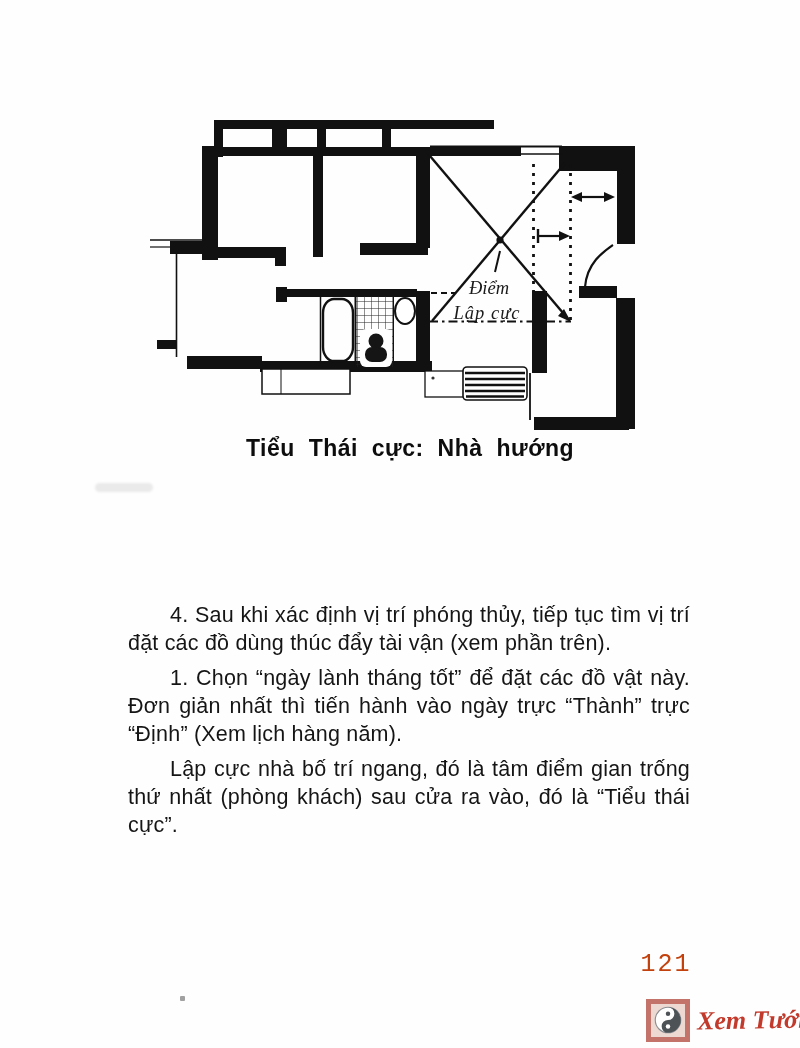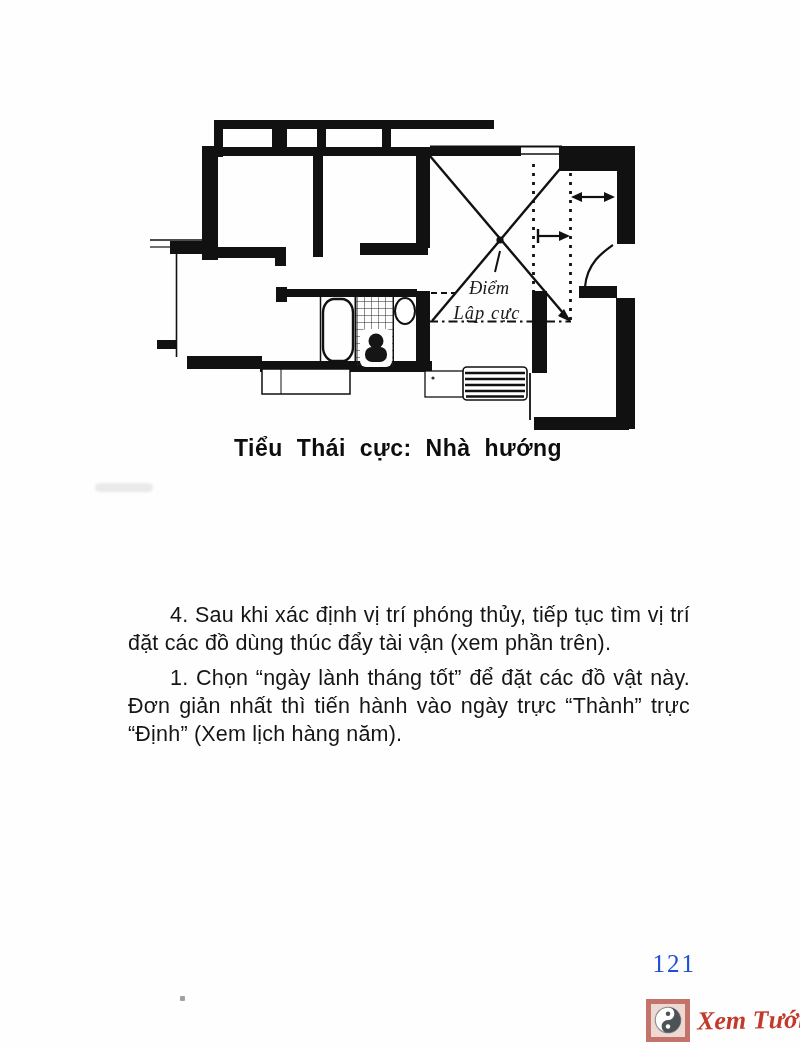--- a/index.html
+++ b/index.html
@@ -5,34 +5,34 @@
   html,body{margin:0;padding:0;}
   body{
     width:800px;height:1048px;background:#ffffff;position:relative;overflow:hidden;
     font-family:"Liberation Sans","DejaVu Sans",sans-serif;color:#141414;
   }
   .page{position:absolute;inset:0;background:#fefefe;}
   
   .floorplan{position:absolute;left:150px;top:100px;width:500px;height:340px;}
   
   .caption{
-    position:absolute;left:138px;top:435px;width:520px;text-align:center;
+    position:absolute;left:150px;top:435px;width:520px;text-align:center;
     font-weight:bold;font-size:23px;line-height:27px;letter-spacing:.5px;word-spacing:7px;
     color:#0d0d0d;
   }
   
   .bodytext{
     position:absolute;left:112px;top:601px;width:578px;
     font-size:21.5px;line-height:28px;letter-spacing:.2px;color:#151515;
   }
   .bodytext p{margin:0 0 7px 16px;text-indent:42px;text-align:justify;}
   
   .pagenum{
-    position:absolute;left:636px;top:950px;width:60px;text-align:right;
-    font-family:Liberation Serif, serif;font-size:25px;letter-spacing:2px;color:#1d4ed8;
+    position:absolute;left:636px;top:950px;width:60px;text-align:center;
+    font-family:Liberation Mono, monospace;font-size:25px;letter-spacing:2px;color:#c2410c;
   }
   .watermark{position:absolute;left:646px;top:997px;height:46px;display:flex;align-items:center;}
   .yy-frame{
     width:34px;height:33px;background:#eed9d2;border:5px solid #c4736b;
     display:flex;align-items:center;justify-content:center;flex:0 0 auto;
   }
   .wm-text{
     margin-left:7px;color:#c23a2b;font-family:"Liberation Serif","DejaVu Serif",serif;
     font-style:italic;font-weight:bold;font-size:26px;letter-spacing:0px;white-space:nowrap;
     transform:rotate(-1deg);
@@ -167,20 +167,21 @@
     </g>
   </svg>
 
   <div class="caption">
     <div>Tiểu Thái cực: Nhà hướng</div>
   </div>
 
   <div class="bodytext">
     <p>4. Sau khi xác định vị trí phóng thủy, tiếp tục tìm vị trí đặt các đồ dùng thúc đẩy tài vận (xem phần trên).</p>
     <p>1. Chọn “ngày lành tháng tốt” để đặt các đồ vật này. Đơn giản nhất thì tiến hành vào ngày trực “Thành” trực “Định” (Xem lịch hàng năm).</p>
+    <p>Lập cực nhà bố trí ngang, đó là tâm điểm gian trống thứ nhất (phòng khách) sau cửa ra vào, đó là “Tiểu thái cực”.</p>
   </div>
 
   <div class="pagenum">121</div>
 
   <div class="watermark">
     <span class="yy-frame">
       <svg width="30" height="30" viewBox="0 0 40 40">
         <circle cx="20" cy="20" r="17" fill="#ffffff" stroke="#8b8f93" stroke-width="1.5"></circle>
         <path d="M20 3 A17 17 0 0 1 20 37 A8.5 8.5 0 0 1 20 20 A8.5 8.5 0 0 0 20 3 Z" fill="#4d5257"></path>
         <circle cx="20" cy="11.5" r="3" fill="#4d5257"></circle>

